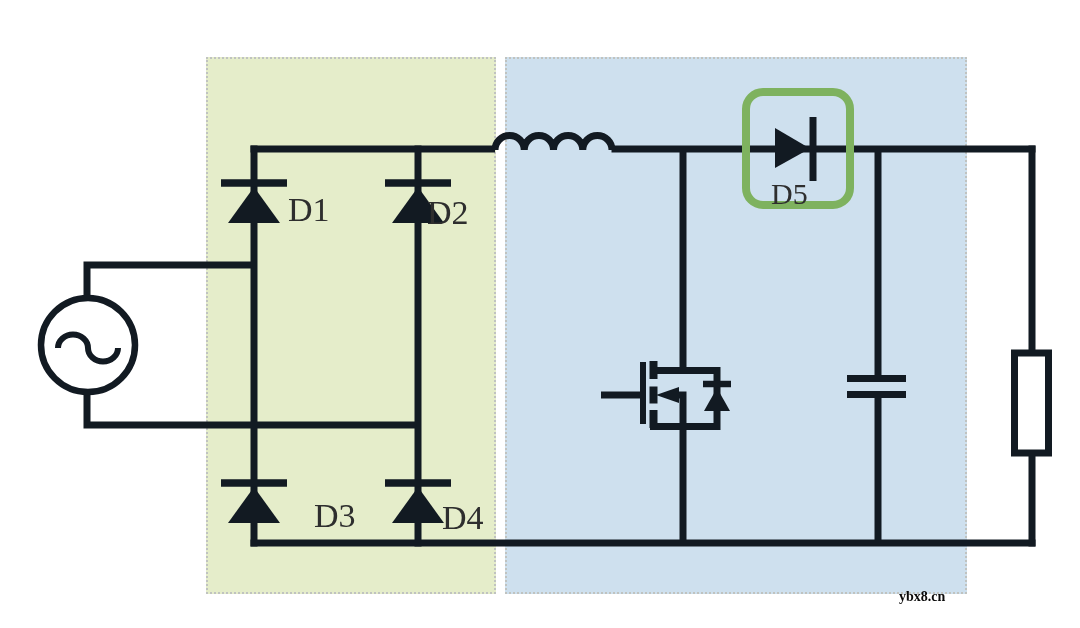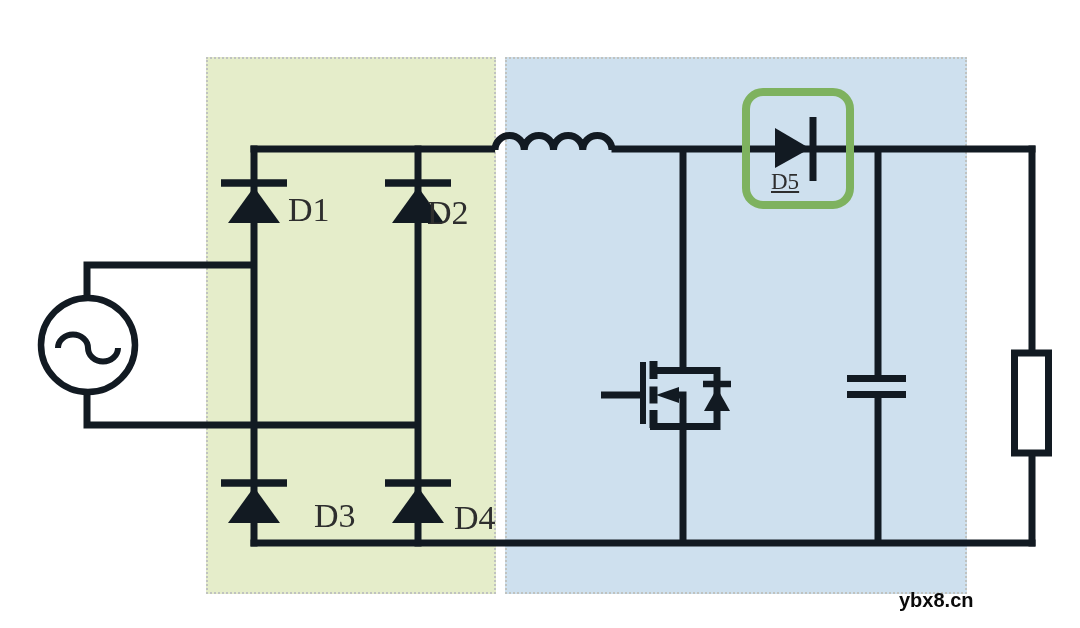--- a/index.html
+++ b/index.html
@@ -25,22 +25,22 @@
   .wire{stroke:var(--wire-color);stroke-width:7;fill:none;}
   .sym{stroke:var(--wire-color);fill:none;}
   .fillsym{fill:var(--wire-color);stroke:none;}
   .highlight-box{stroke:var(--highlight-green);stroke-width:8;fill:none;}
   .comp-label{
     position:absolute;font-family:"Liberation Serif",serif;
     font-size:34px;line-height:1;color:var(--label-color);
     white-space:nowrap;user-select:none;
   }
   .watermark{
-    position:absolute;font-family:Liberation Sans, sans-serif;
-    font-weight:bold;font-size:20px;line-height:1;
+    position:absolute;font-family:Liberation Serif, serif;
+    font-weight:bold;font-size:14px;line-height:1;
     color:var(--watermark-color);white-space:nowrap;
   }
 </style>
 </head>
 <body>
 
 <div class="canvas">
 
   <div class="region rectifier"></div>
   <div class="region converter"></div>
@@ -121,18 +121,18 @@
     </g>
 
     <g>
       <rect x="1014.5" y="353" width="34" height="100" class="sym" stroke-width="7" fill="#ffffff"></rect>
     </g>
   </svg>
 
   <div class="comp-label" style="left:288px;top:193px;">D1</div>
   <div class="comp-label" style="left:427px;top:196px;">D2</div>
   <div class="comp-label" style="left:286px;top:499px;margin-left:28px;">D3</div>
-  <div class="comp-label" style="left:442px;top:501px;margin-left:12px;">D4</div>
-  <div class="comp-label" style="left:771px;top:170px;font-size:23px;text-decoration:underline;">D5</div>
+  <div class="comp-label" style="left:442px;top:501px;">D4</div>
+  <div class="comp-label" style="left:771px;top:179px;font-size:30px;">D5</div>
 
   <div class="watermark" style="left:899px;top:590px;">ybx8.cn</div>
 
 </div>
 
 </body></html>

